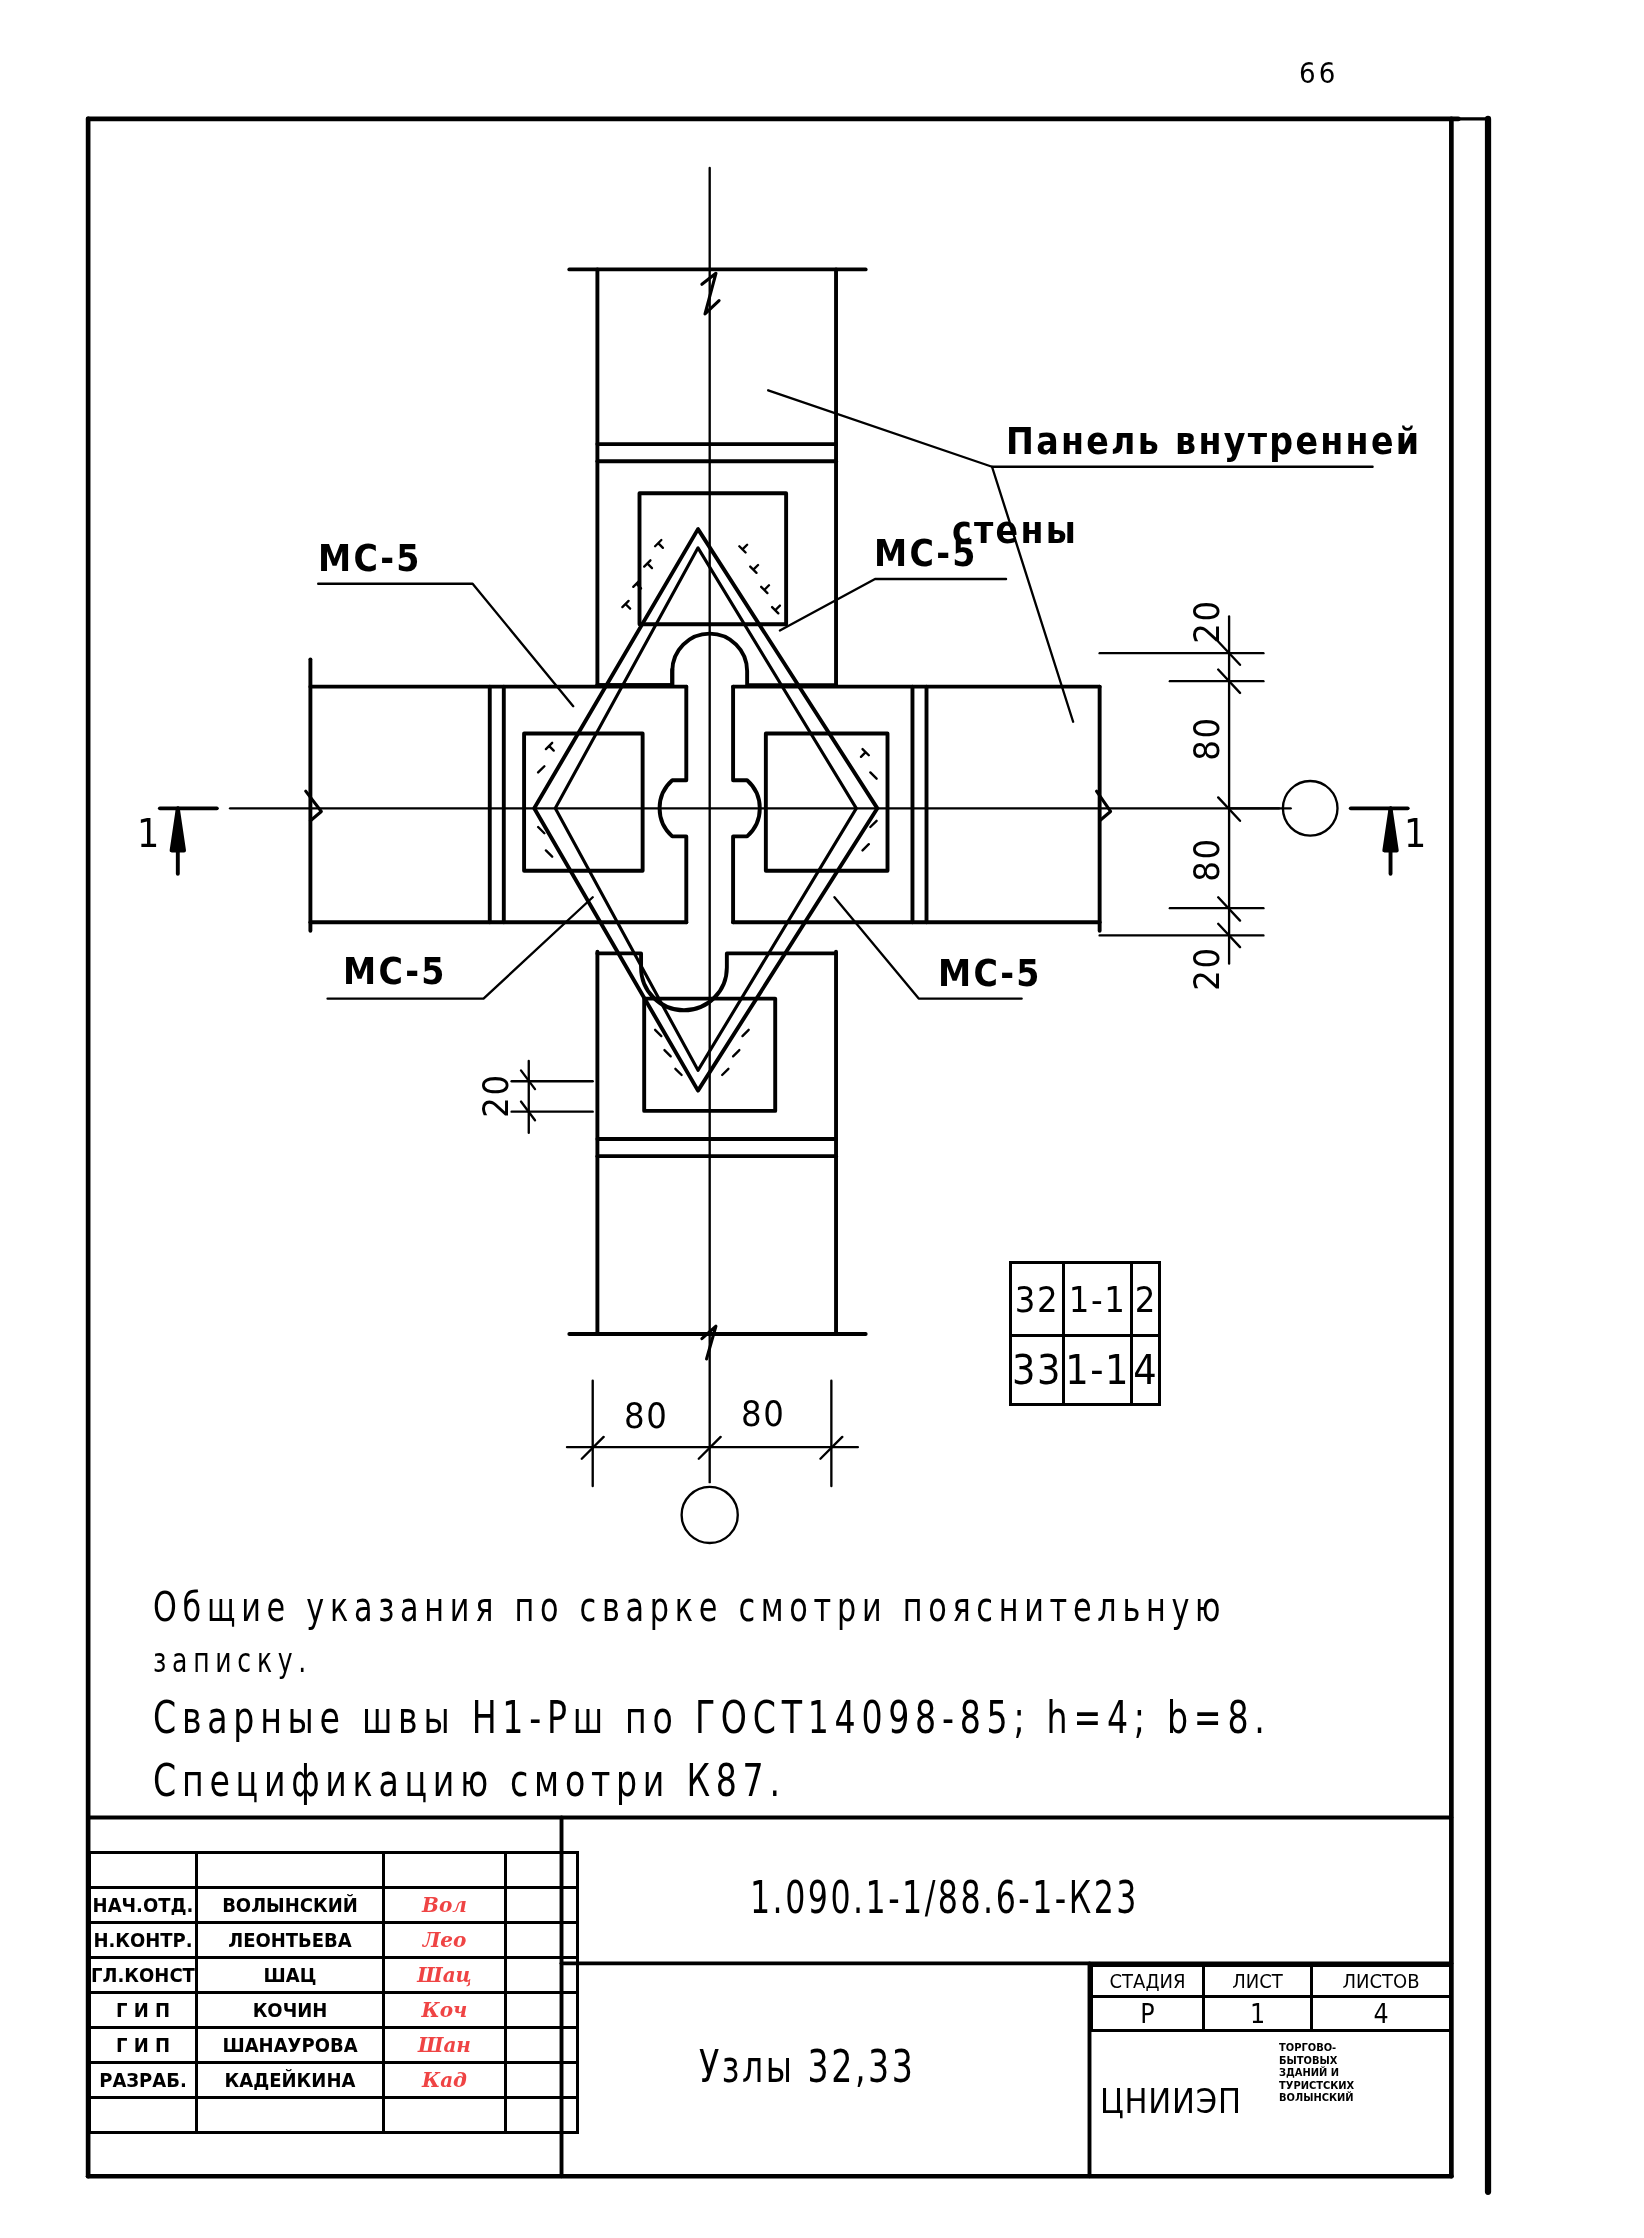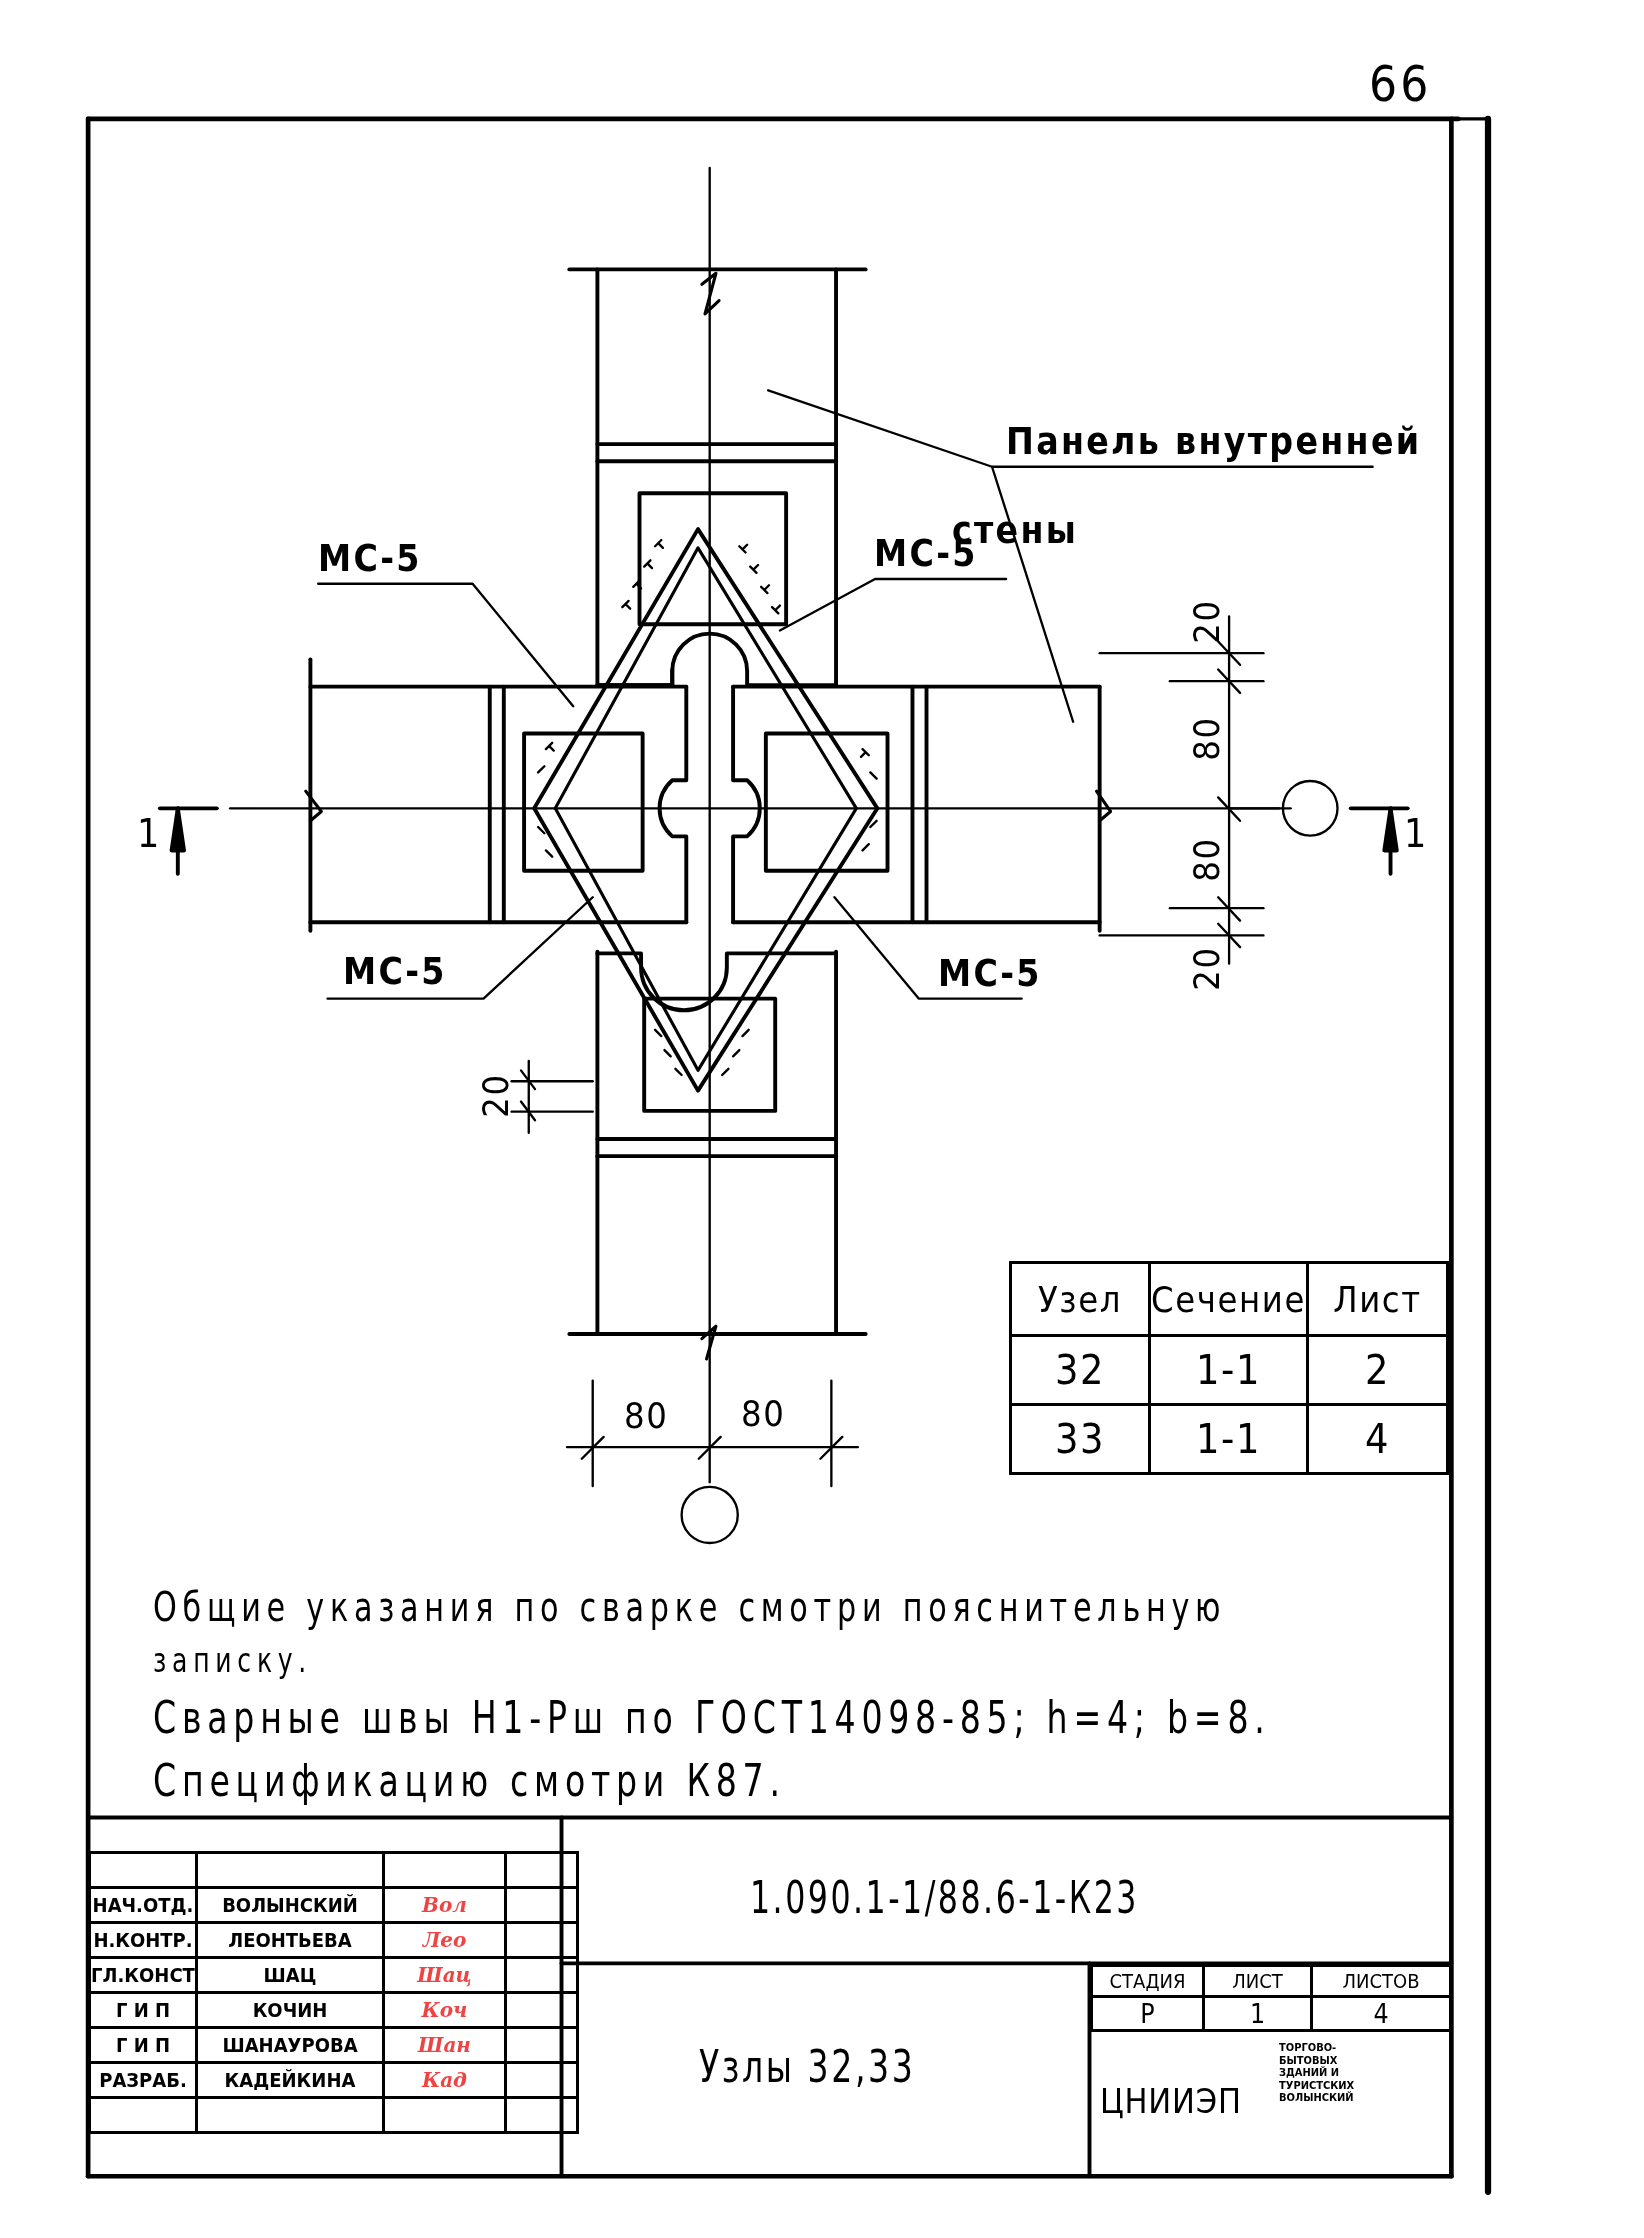--- a/index.html
+++ b/index.html
@@ -1,21 +1,21 @@
 <!DOCTYPE html>
 <html style="font-size:12.5px"><head>
 <meta charset="utf-8">
 <style>
   html, body { margin:0; padding:0; background:#ffffff; }
   body { width:1644px; height:2239px; position:relative; overflow:hidden;
          font-family:"DejaVu Sans Condensed","DejaVu Sans", sans-serif; color:#000; }
   .abs { position:absolute; }
   svg.drawing { position:absolute; left:0; top:0; }
   .hand { font-family:"DejaVu Sans", sans-serif; font-stretch:condensed; letter-spacing:1.6px; transform-origin:left top; }
-  .sheet-num { left:1369px; top:56px; font-size:49px; letter-spacing:3.1px; }
+  .sheet-num { left:1299px; top:56px; font-size:29px; letter-spacing:3.1px; }
   .callout { font-size:37px; letter-spacing:2.3px;font-weight:bold; }
   .dim { font-size:36px; }
   .dim-v { transform:rotate(-90deg); transform-origin:center center; }
   .note-line { font-size:41px; letter-spacing:7px; white-space:nowrap; transform:scaleX(0.82); transform-origin:left top; }
   
   .node-table { position:absolute; left:1009px; top:1261px; border-collapse:collapse; }
   .node-table td { border:3.9px solid #000; height:66px; text-align:center; font-size:41px; padding:0; }
   .node-table tr:first-child td { font-size:36px; height:70px; letter-spacing:1.6px; }
   .node-table .c1 { width:136px; } .node-table .c2 { width:139px; } .node-table .c3 { width:137px; }
   
@@ -182,25 +182,20 @@
 <div class="abs hand dim dim-v" style="left:1184px;top:601px;">20</div>
 <div class="abs hand dim dim-v" style="left:1184px;top:718px;">80</div>
 <div class="abs hand dim dim-v" style="left:1184px;top:839px;">80</div>
 <div class="abs hand dim dim-v" style="left:1184px;top:948px;">20</div>
 <div class="abs hand dim dim-v" style="left:473px;top:1075px;">20</div>
 <div class="abs hand dim" style="left:624px;top:1395px;">80</div>
 <div class="abs hand dim" style="left:741px;top:1393px;">80</div>
 
 <table class="node-table hand">
   <tbody>
-      <tr>
-    <td class="c1">Узел</td>
-    <td class="c2">Сечение</td>
-    <td class="c3">Лист</td>
-  </tr>
   <tr>
     <td>32</td>
     <td>1-1</td>
     <td>2</td>
   </tr>
   <tr>
     <td>33</td>
     <td>1-1</td>
     <td>4</td>
   </tr>

